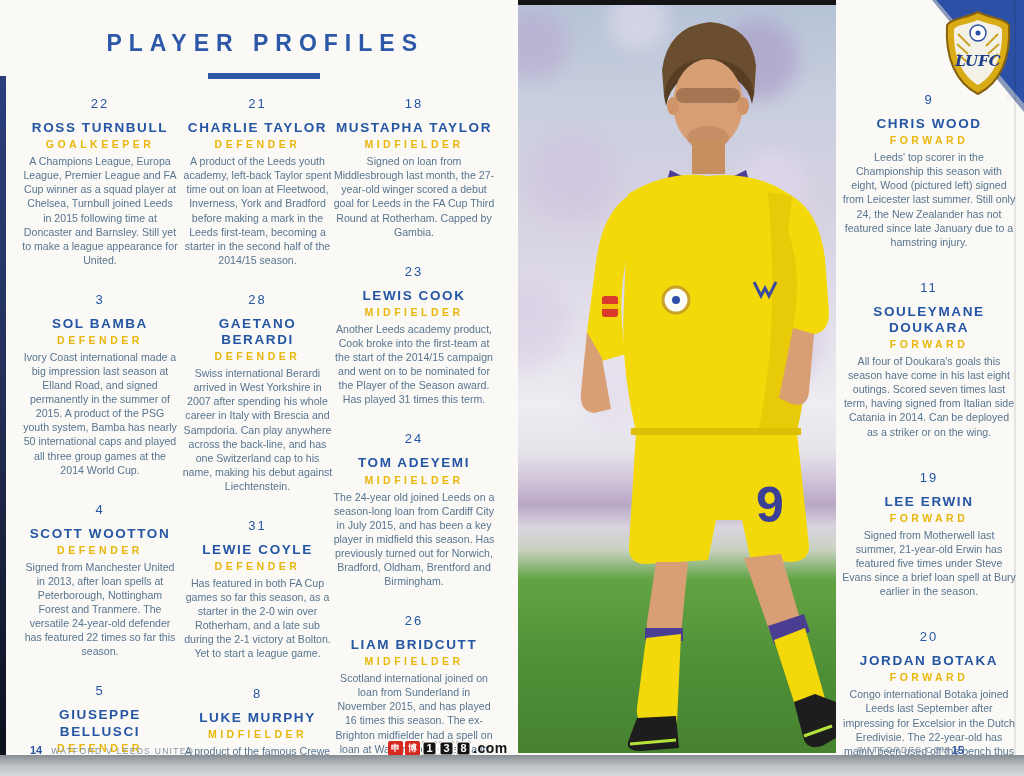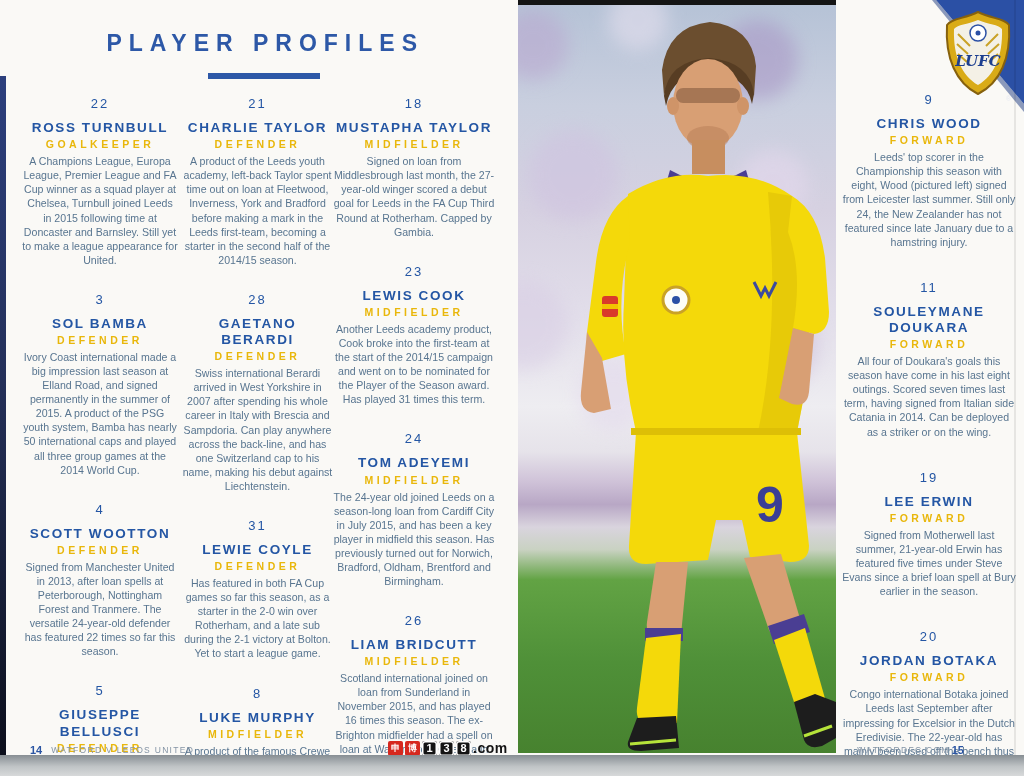--- a/index.html
+++ b/index.html
@@ -53,21 +53,21 @@
   
   .sponsor { position:absolute; left:388px; top:740px; display:flex; gap:2px; align-items:center; }
   .cn-box  { width:15px; height:15px; background:#d6281e; color:#fff; font-size:9px; font-weight:bold;
              display:flex; align-items:center; justify-content:center; border-radius:2px; }
   .digit-box { width:15px; height:15px; background:#141414; color:#fff; font-size:11px; font-weight:bold;
                display:flex; align-items:center; justify-content:center; border-radius:3px;
                box-shadow:inset 0 0 0 1.5px #fff, inset 0 0 0 3px #141414; }
   .com { font-weight:800; color:#141414; font-size:14px; letter-spacing:.5px; }
 
   
-  .footer-left  { position:absolute; left:30px;  top:744px; display:flex; gap:9px; align-items:center; }
+  .footer-left  { position:absolute; left:30px;  top:744px; display:flex; gap:9px; align-items:flex-end; }
   .footer-right { position:absolute; right:60px; top:744px; display:flex; gap:2px; align-items:center; }
   .fnum  { color:#2b55a3; font-weight:700; font-size:11px; }
   .ftext { color:#8494a5; font-size:8.5px; letter-spacing:1.3px; }
 </style>
 </head>
 <body>
 
 <div class="page">
 
   <div class="spine"></div>

